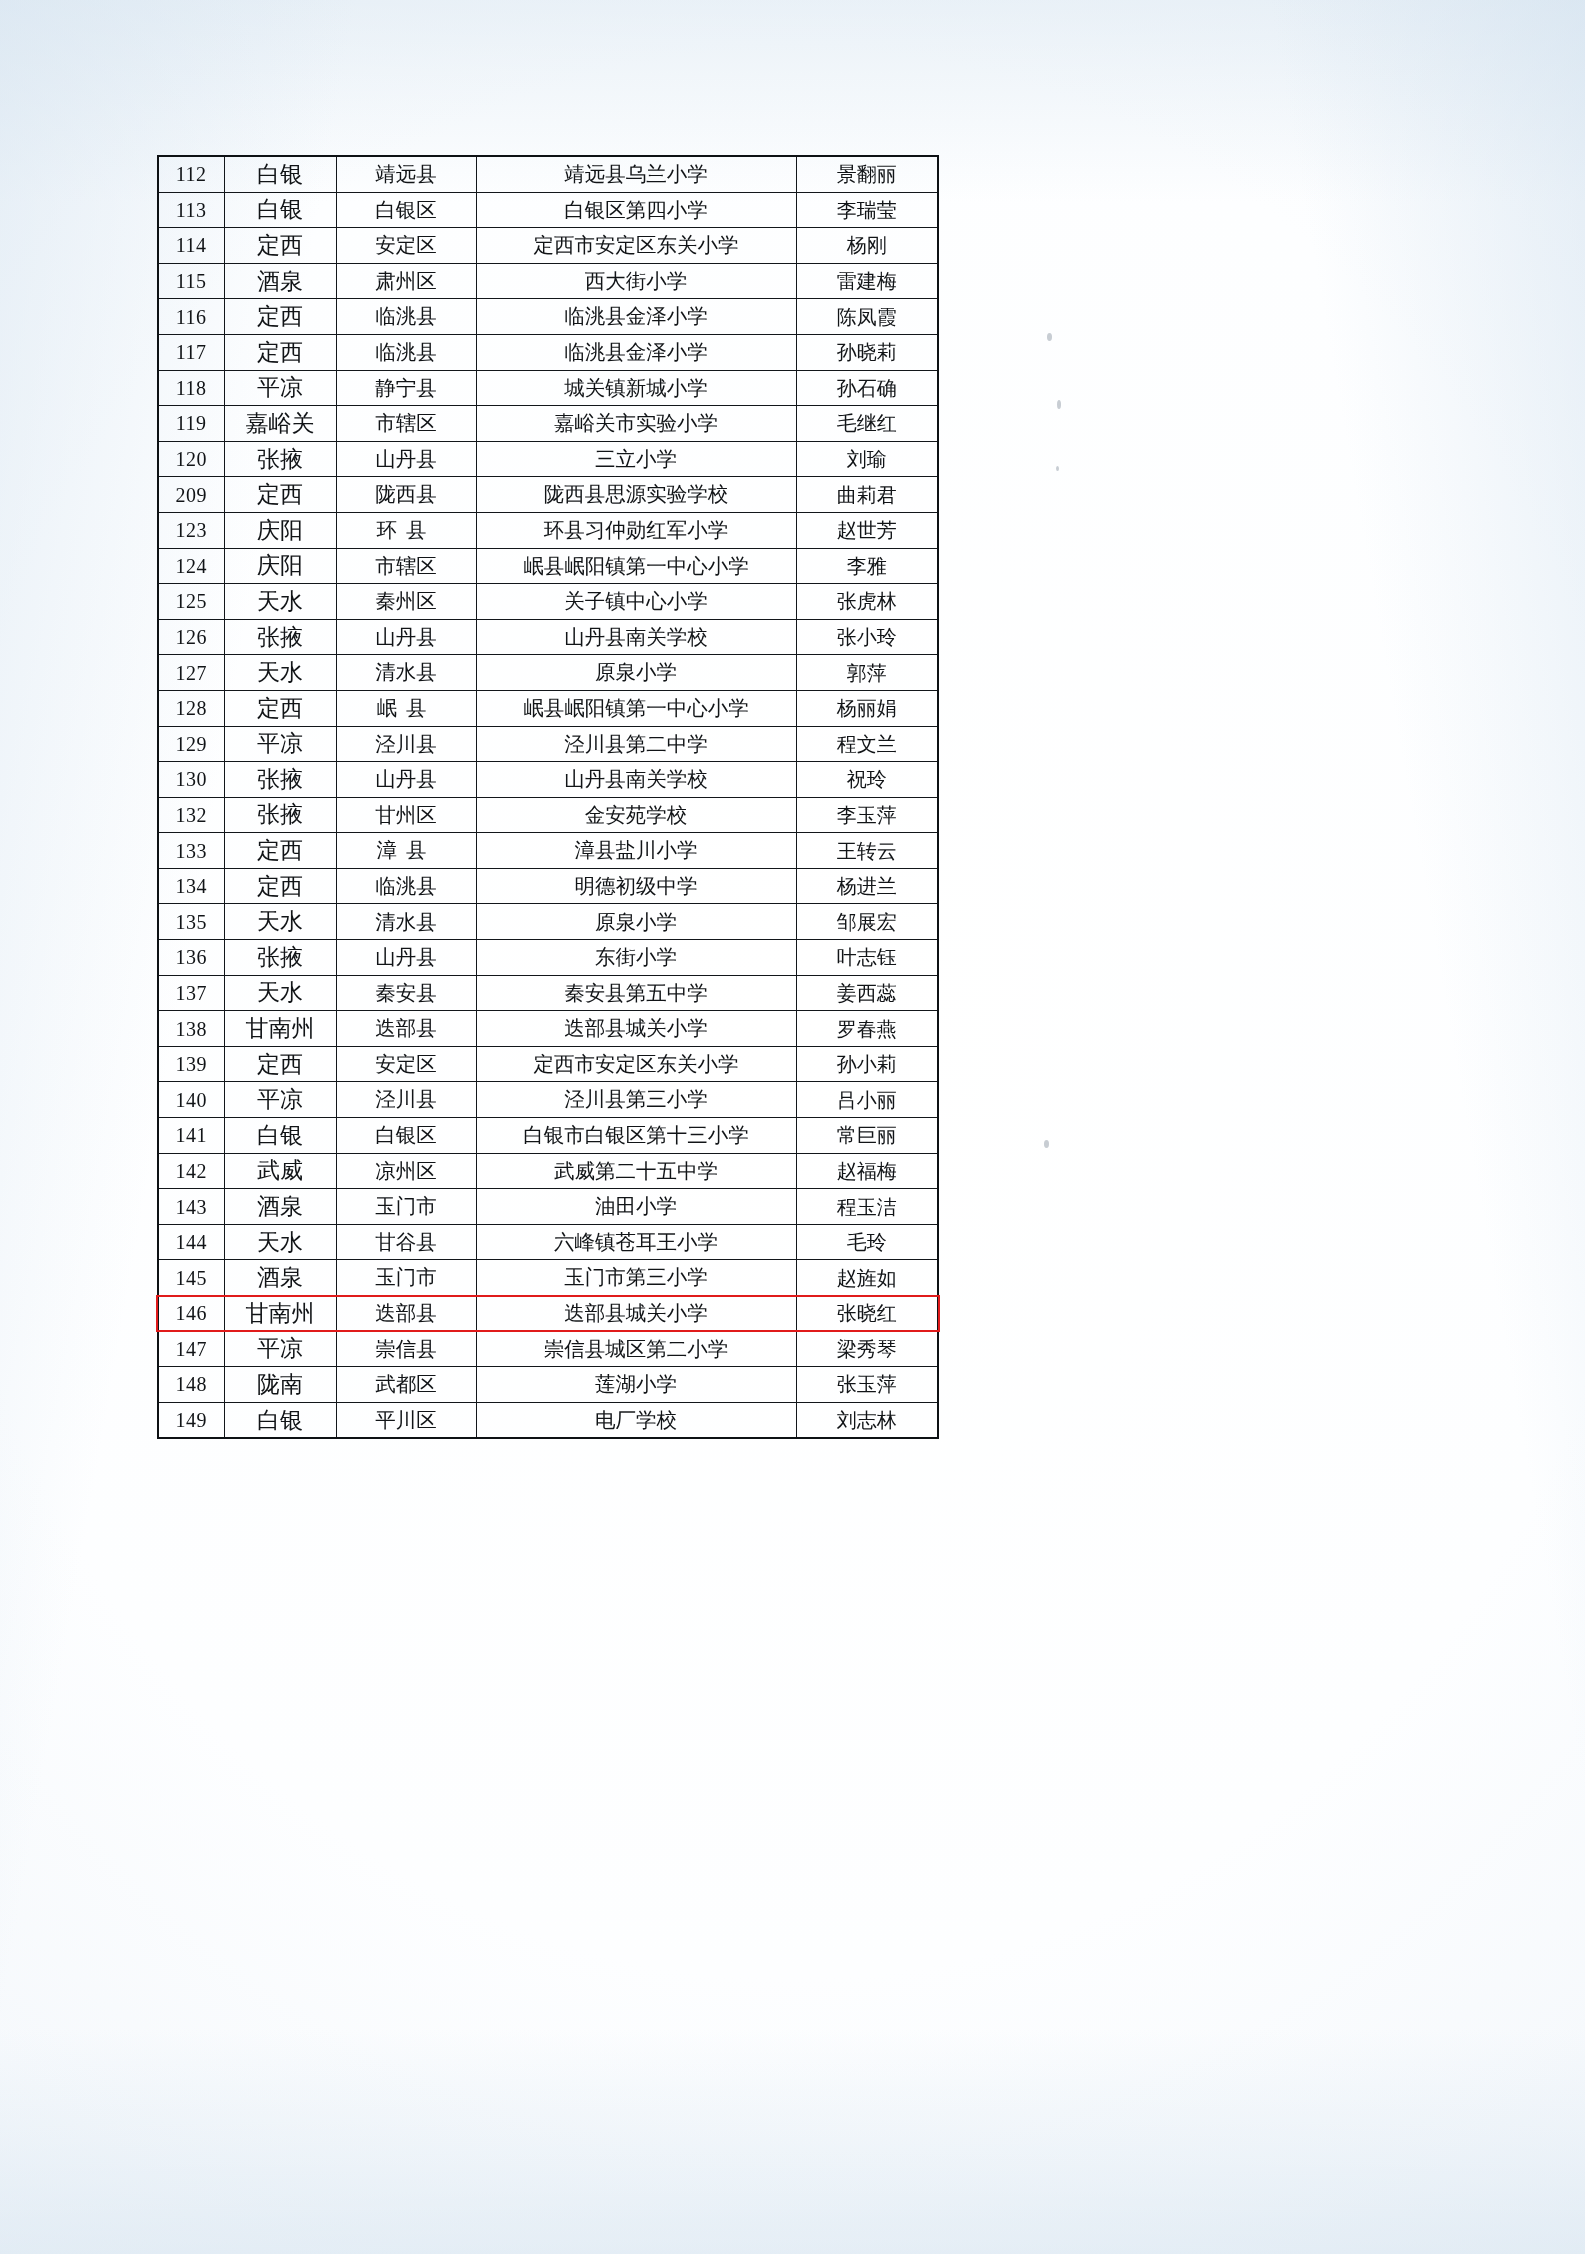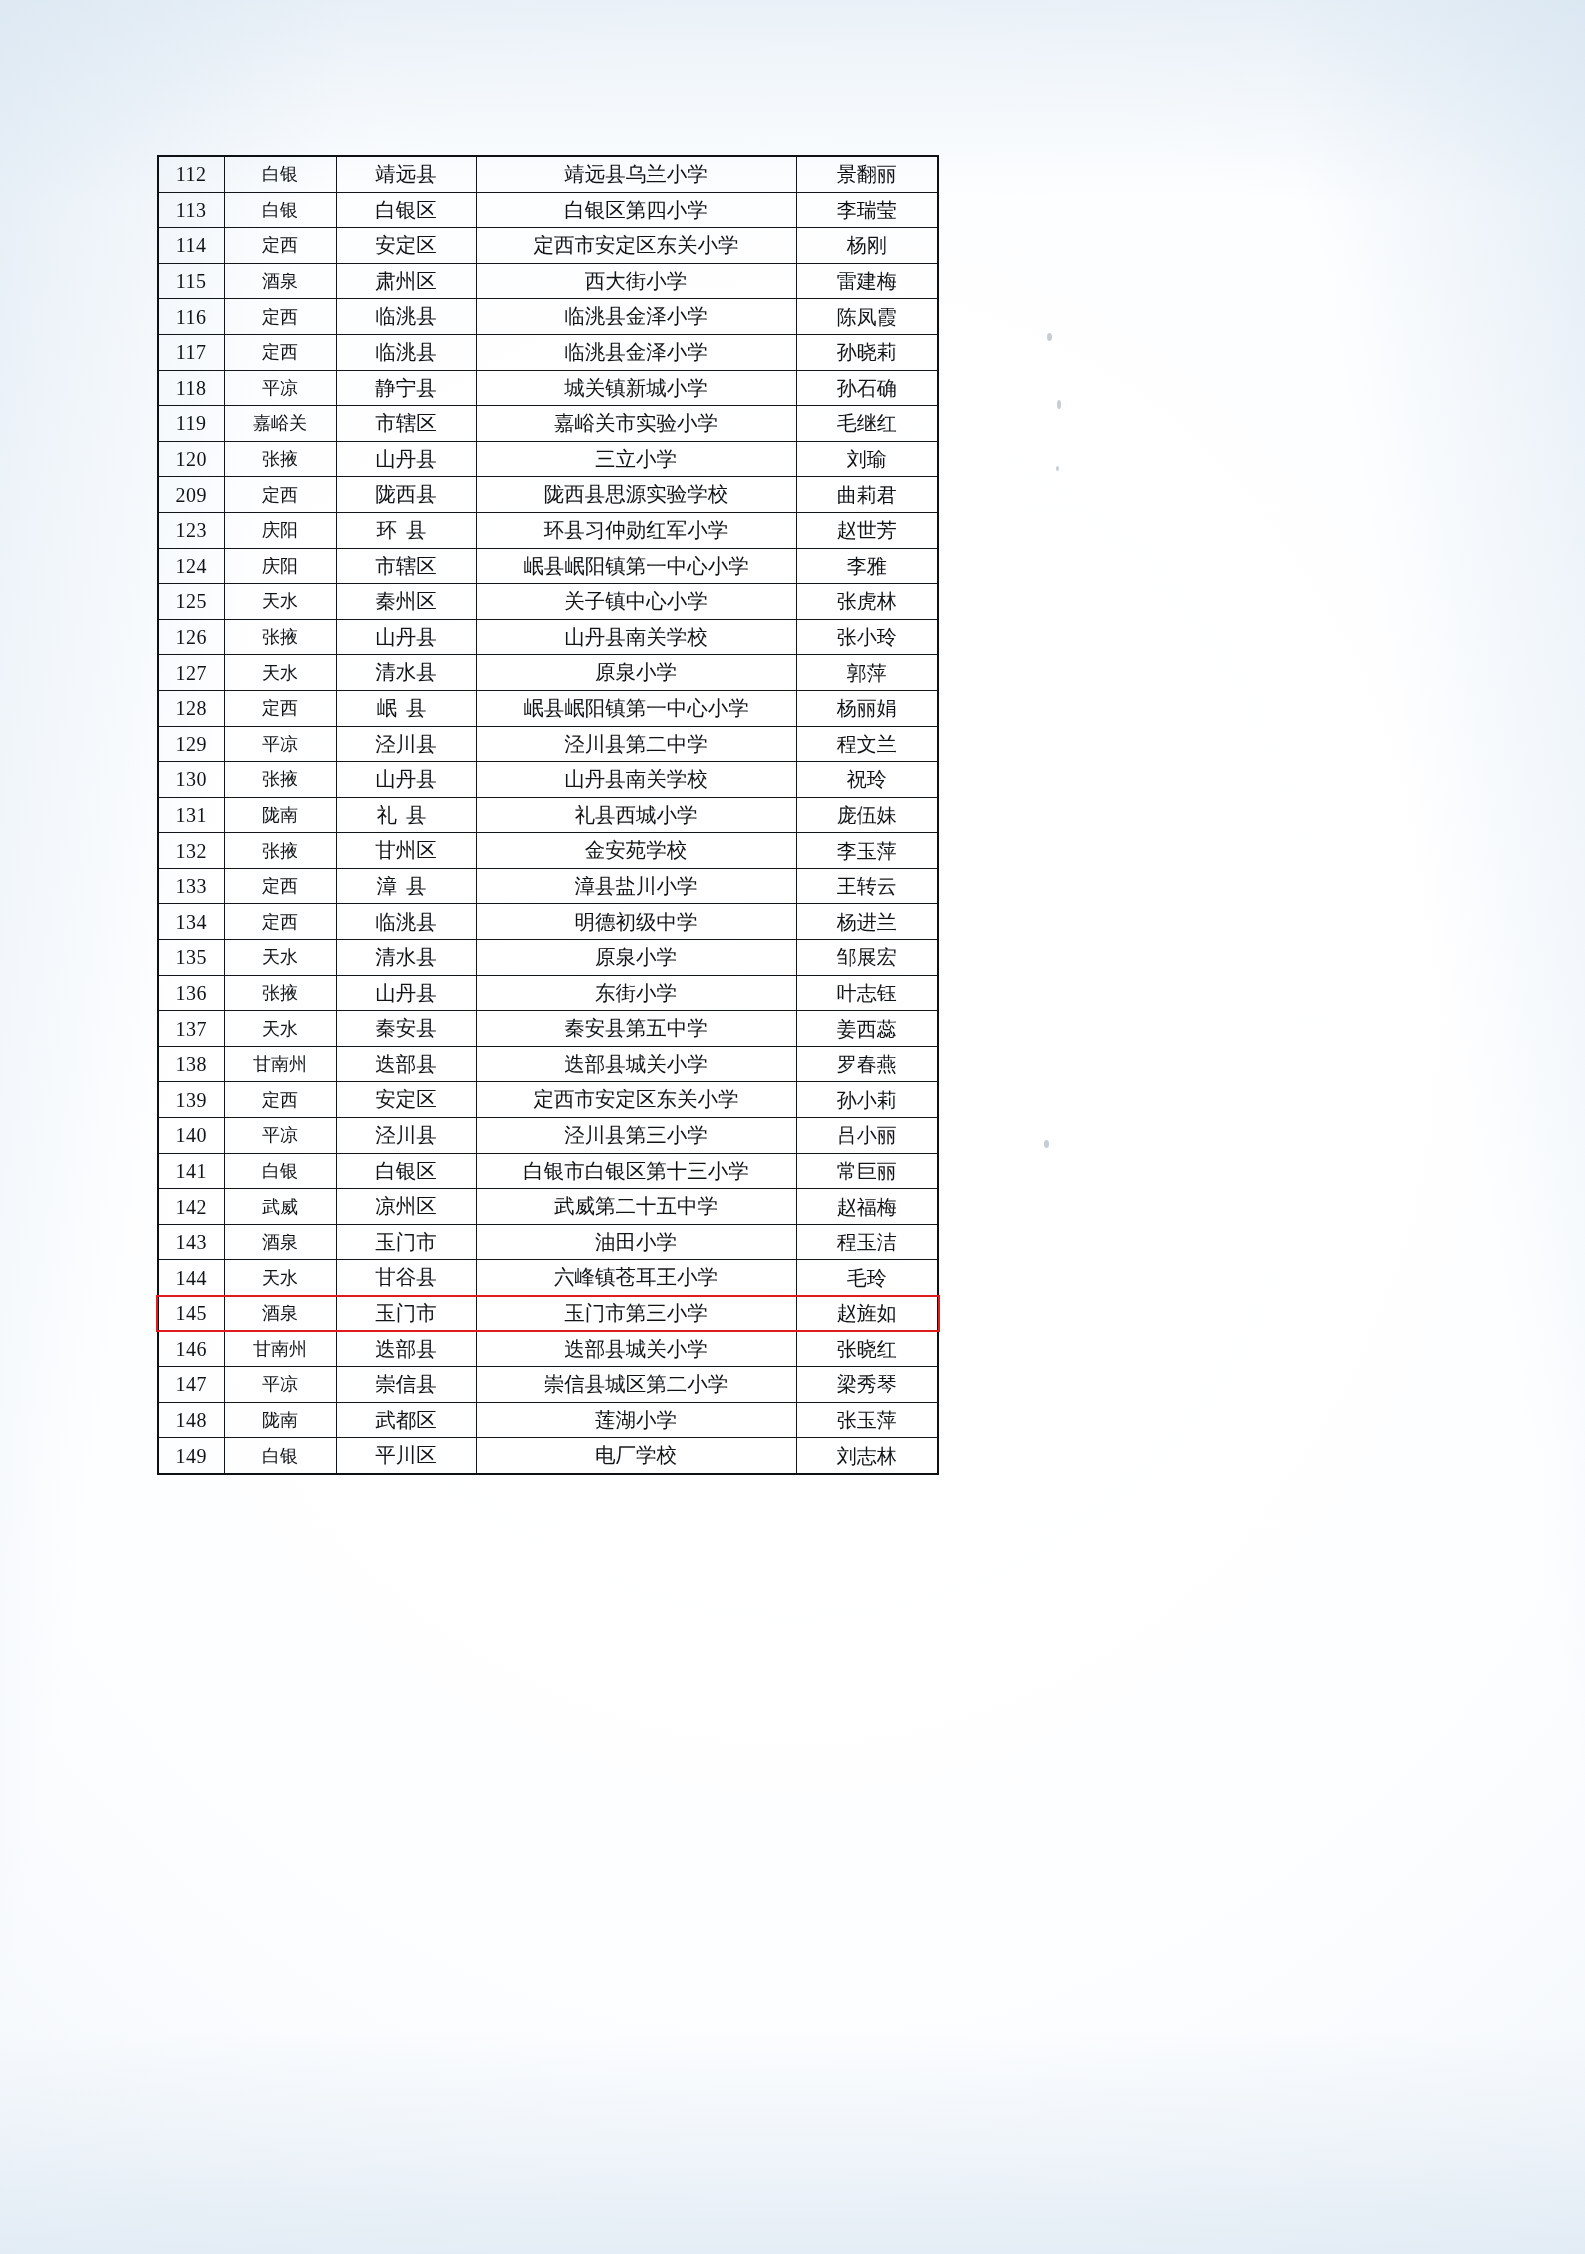--- a/index.html
+++ b/index.html
@@ -71,21 +71,21 @@
     border: 2.4px solid #0d1114;
   }
 
   col.c-no    { width: 66px; }
   col.c-city  { width: 112px; }
   col.c-cty   { width: 140px; }
   col.c-sch   { width: 320px; }
   col.c-name  { width: 142px; }
 
   .cell-no   { font-size: 20px; font-family: "Liberation Serif", "DejaVu Serif", serif; letter-spacing: 0.5px; }
-  .cell-city { font-size: 18px; }
+  .cell-city { font-size: 23px; }
   .cell-cty  { font-size: 20.5px; }
   .cell-sch  { font-size: 20.5px; }
   .cell-name { font-size: 20px; }
 
   
   .spaced { letter-spacing: 9px; padding-left: 9px; margin-left: 24px; }
 
   
   #highlight-box {
     position: absolute;
@@ -238,27 +238,20 @@
           <td class="cell-name">程文兰</td>
         </tr>
         <tr>
           <td class="cell-no">130</td>
           <td class="cell-city">张掖</td>
           <td class="cell-cty">山丹县</td>
           <td class="cell-sch">山丹县南关学校</td>
           <td class="cell-name">祝玲</td>
         </tr>
         <tr>
-          <td class="cell-no">131</td>
-          <td class="cell-city">陇南</td>
-          <td class="cell-cty spaced">礼县</td>
-          <td class="cell-sch">礼县西城小学</td>
-          <td class="cell-name">庞伍妹</td>
-        </tr>
-        <tr>
           <td class="cell-no">132</td>
           <td class="cell-city">张掖</td>
           <td class="cell-cty">甘州区</td>
           <td class="cell-sch">金安苑学校</td>
           <td class="cell-name">李玉萍</td>
         </tr>
         <tr>
           <td class="cell-no">133</td>
           <td class="cell-city">定西</td>
           <td class="cell-cty spaced">漳县</td>

